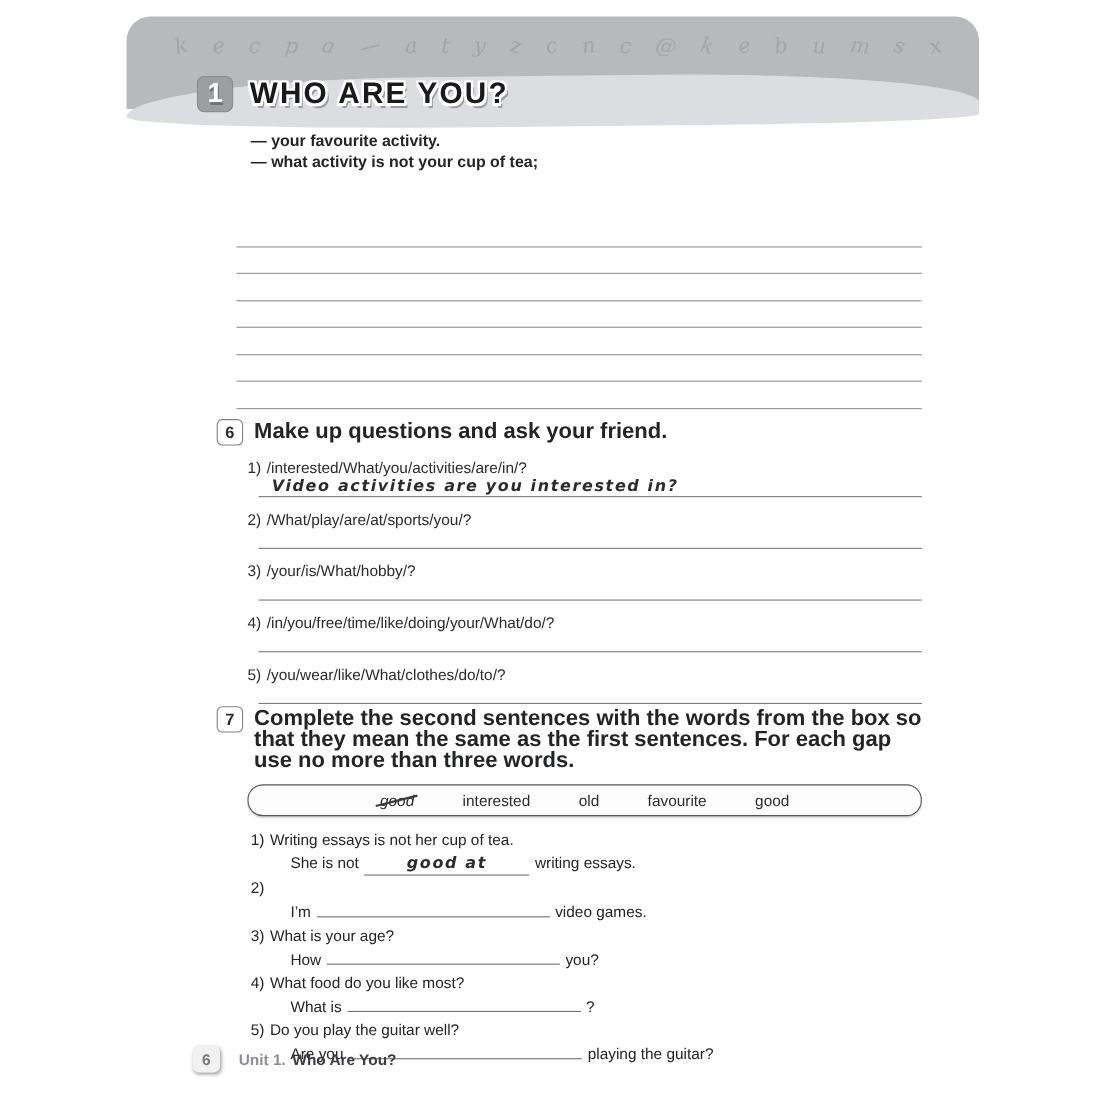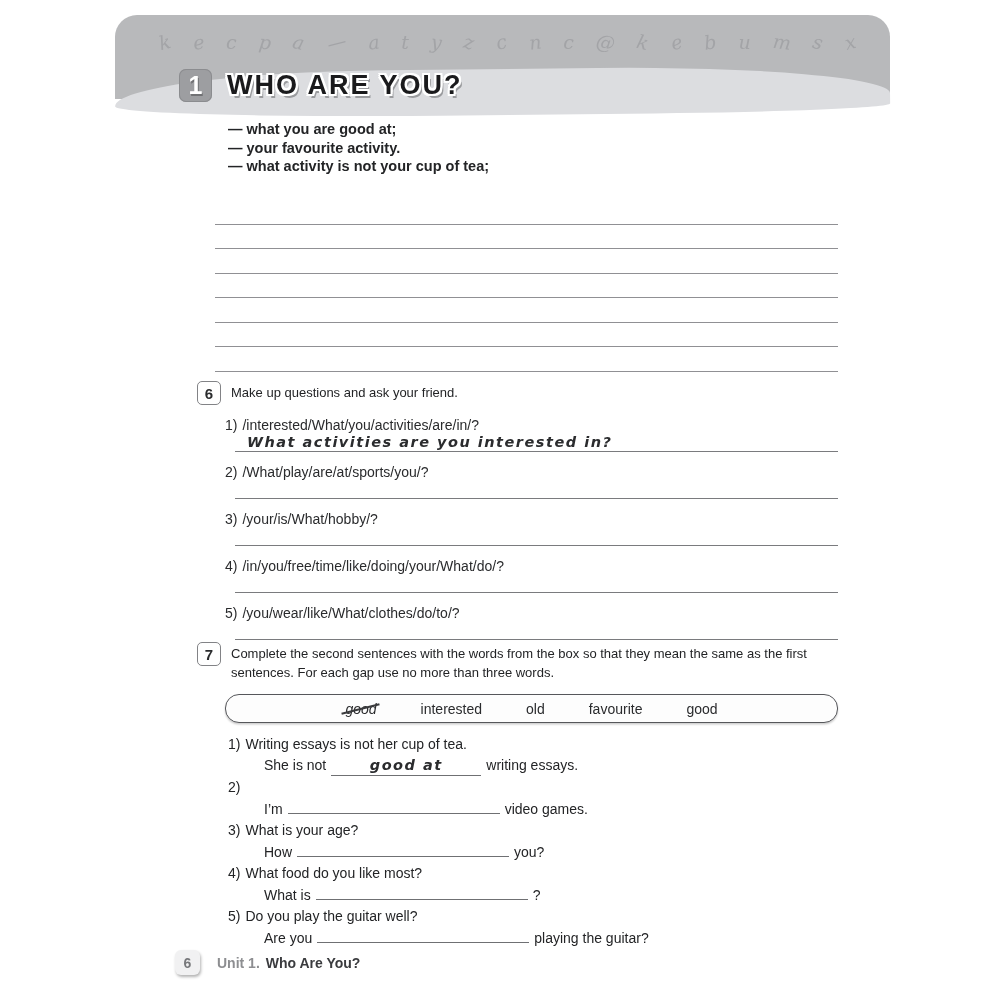--- a/index.html
+++ b/index.html
@@ -31,21 +31,21 @@
 
   
   .lines-block{position:absolute;top:200px;left:100px;right:52px;}
   .wline{height:23.5px;border-bottom:1.5px solid #909094;}
 
   
   .exercise{position:absolute;left:82px;right:52px;font-size:14px;}
   .ex-head{display:flex;align-items:flex-start;}
   .ex-badge{flex:0 0 auto;width:22px;height:22px;border:1.4px solid #828386;border-radius:5px;
         display:flex;align-items:center;justify-content:center;font-size:15px;font-weight:bold;color:#2a2b2d;}
-  .ex-instruction{font-weight:normal;font-size:13px;margin-left:10px;line-height:19px;padding-top:2px;}
+  .ex-instruction{font-weight:bold;font-size:20px;margin-left:10px;line-height:19px;padding-top:2px;}
 
   
   .ex6{top:381px;}
   .q-items{margin:2px 0 0 28px;}
   .q-prompt{margin-top:11px;line-height:18px;display:flex;gap:5px;color:#2a2b2d;}
   .q-line{margin-left:10px;height:17px;border-bottom:1.4px solid #7a7b7e;position:relative;}
   .hand{font-style:italic;font-weight:bold;letter-spacing:1.5px;color:#2b2c2e;
         font-family:"DejaVu Sans",sans-serif;}
   .q-answer{position:absolute;left:12px;bottom:1px;font-size:14.5px;white-space:nowrap;}
 
@@ -107,21 +107,20 @@
     </div>
     <div class="wave"></div>
     <div class="title-row">
       <div class="unit-badge">1</div>
       <div class="bubble-title">WHO ARE YOU?</div>
     </div>
   </div>
 
   <div class="section-b">
     <div id="bullets">
-        <div class="bullet">— what you are good at;</div>
         <div class="bullet">— your favourite activity.</div>
         <div class="bullet">— what activity is not your cup of tea;</div>
       </div>
   </div>
 
   <div class="lines-block" id="wlines">
       <div class="wline"></div>
       <div class="wline"></div>
       <div class="wline"></div>
       <div class="wline"></div>
@@ -135,21 +134,21 @@
       <div class="ex-badge">6</div>
       <div class="ex-instruction">Make up questions and ask your friend.</div>
     </div>
     <div class="q-items">
   <div class="q-item">
     <div class="q-prompt">
       <span class="q-num">1)</span>
       <span class="q-text">/interested/What/you/activities/are/in/?</span>
     </div>
     <div class="q-line">
-      <span class="hand q-answer">What activities are you interested in?</span>
+      <span class="hand q-answer">Video activities are you interested in?</span>
     </div>
   </div>
 
   <div class="q-item">
     <div class="q-prompt">
       <span class="q-num">2)</span>
       <span class="q-text">/What/play/are/at/sports/you/?</span>
     </div>
     <div class="q-line">
       <span class="hand q-answer"></span>

